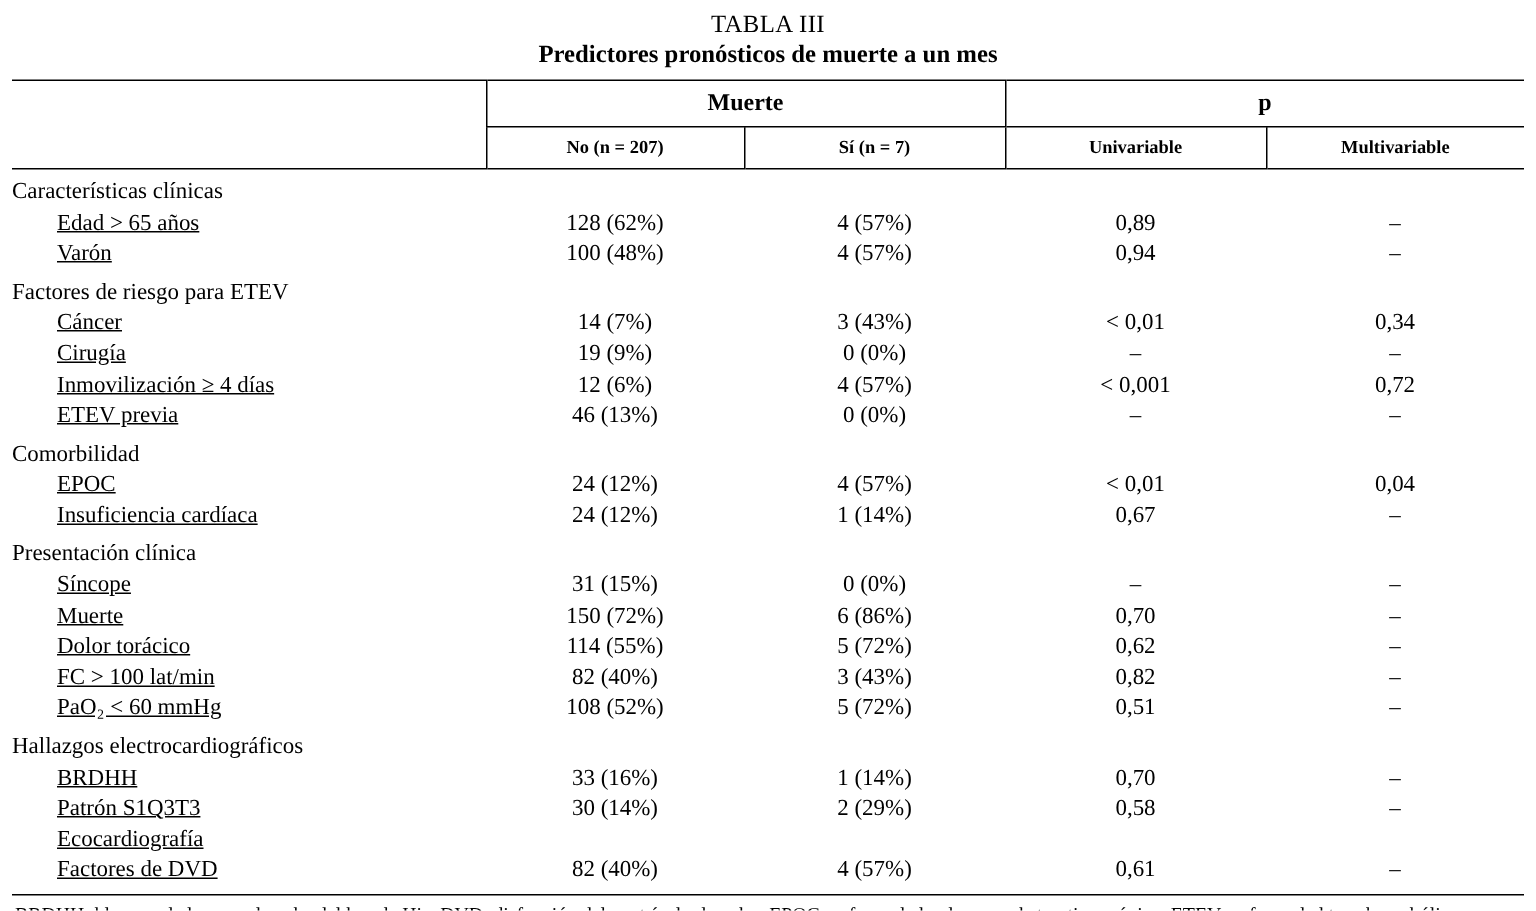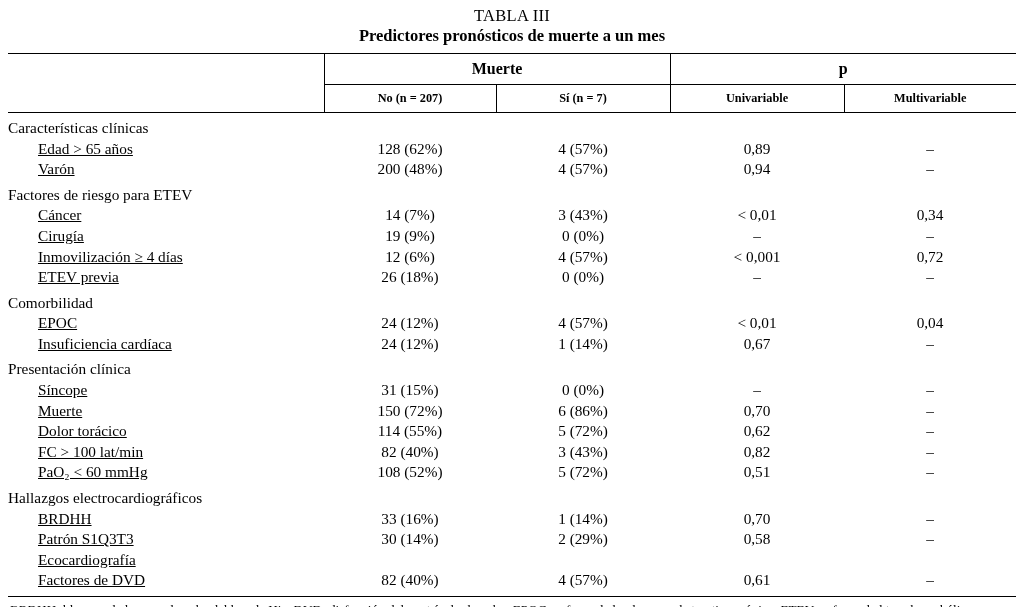--- a/index.html
+++ b/index.html
@@ -158,21 +158,21 @@
       </tr>
       <tr>
         <td class="label indent">Edad &gt; 65 años</td>
         <td class="num">128 (62%)</td>
         <td class="num">4 (57%)</td>
         <td class="num">0,89</td>
         <td class="num">–</td>
       </tr>
       <tr>
         <td class="label indent">Varón</td>
-        <td class="num">200 (48%)</td>
+        <td class="num">100 (48%)</td>
         <td class="num">4 (57%)</td>
         <td class="num">0,94</td>
         <td class="num">–</td>
       </tr>
 
       <tr class="spacer">
           <td colspan="5"></td>
         </tr>
       <tr>
         <td class="label">Factores de riesgo para ETEV</td>
@@ -197,21 +197,21 @@
       </tr>
       <tr>
         <td class="label indent">Inmovilización ≥ 4 días</td>
         <td class="num">12 (6%)</td>
         <td class="num">4 (57%)</td>
         <td class="num">&lt; 0,001</td>
         <td class="num">0,72</td>
       </tr>
       <tr>
         <td class="label indent">ETEV previa</td>
-        <td class="num">26 (18%)</td>
+        <td class="num">46 (13%)</td>
         <td class="num">0 (0%)</td>
         <td class="num">–</td>
         <td class="num">–</td>
       </tr>
 
       <tr class="spacer">
           <td colspan="5"></td>
         </tr>
       <tr>
         <td class="label">Comorbilidad</td>

